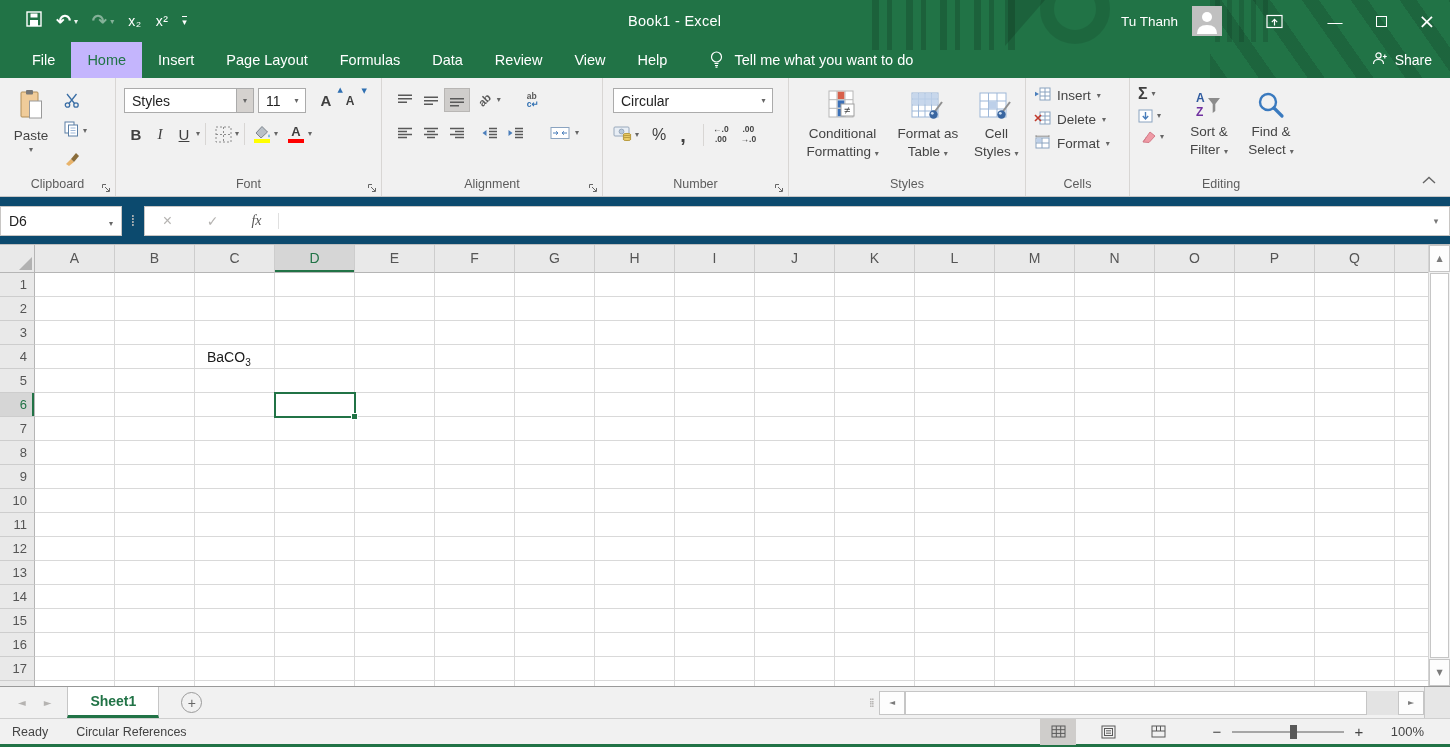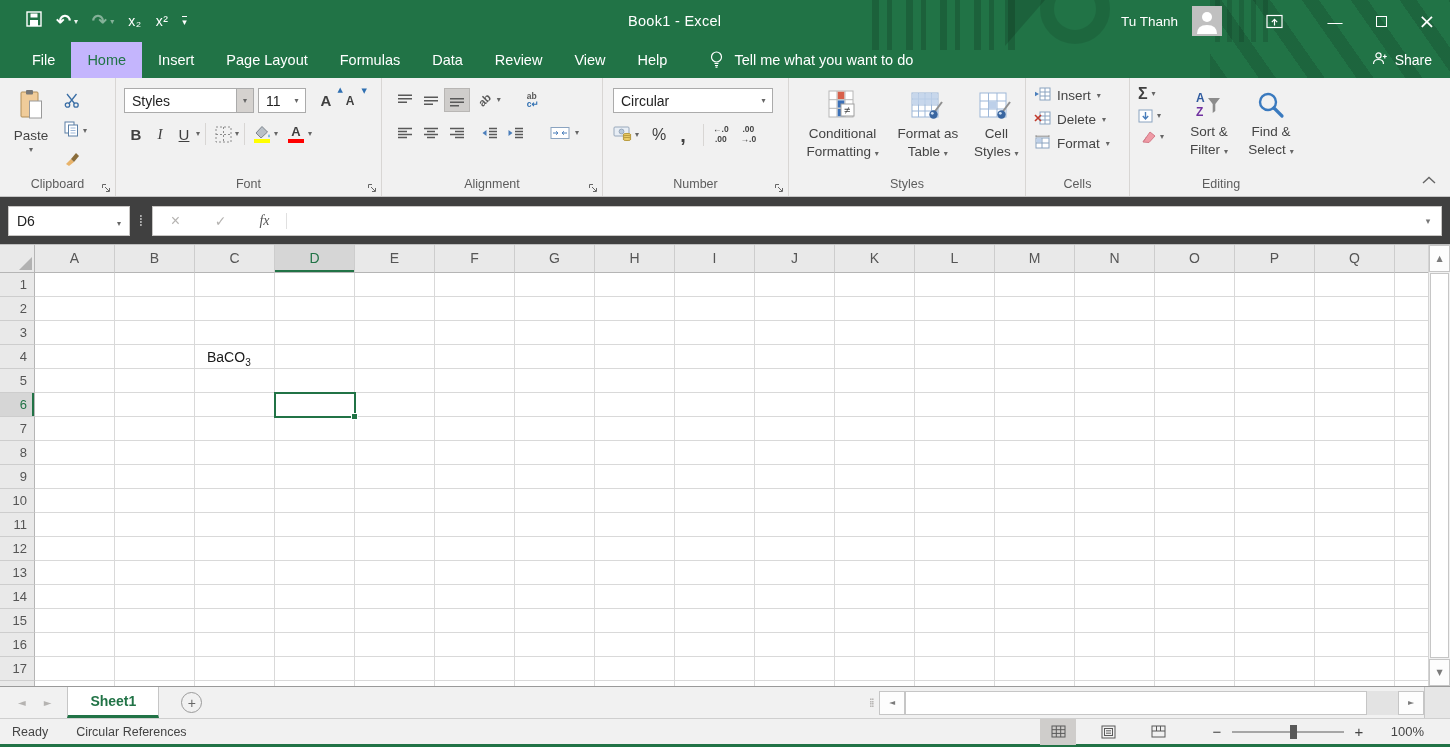--- a/index.html
+++ b/index.html
@@ -105,21 +105,21 @@
   .cellrow { display:flex; align-items:center; gap:6px; font-size:13.5px; color:#444; }
 
   .edit-body { display:flex; padding-left:8px; }
   .edit-mini { display:flex; flex-direction:column; gap:7px; padding-top:3px; width:40px; }
   .emrow { display:flex; align-items:center; gap:4px; }
   .sigma { font-size:16px; font-weight:bold; color:#404040; line-height:1; }
 
   .collapse-chev { position:absolute; right:14px; bottom:8px; }
 
   
-  .fbar-row { height:48px; background:#404040; display:flex; align-items:center; padding:0 8px; border-bottom:1px solid #bfbfbf;justify-content:space-between; }
+  .fbar-row { height:48px; background:#0c4a6e; display:flex; align-items:center; padding:0 0; border-bottom:1px solid #bfbfbf;justify-content:space-between; }
   .namebox { width:122px; height:30px; background:#fff; border:1px solid #c8c6c4; display:flex; align-items:center; }
   .namebox .nv { flex:1; padding-left:8px; font-size:14px; color:#222; }
   .namebox .cdd { width:20px; text-align:center; }
   .fb-dots { width:22px; text-align:center; color:#b8b8b8; font-size:15px; font-family:"DejaVu Sans",sans-serif; }
   .fb-main { flex:1; height:30px; background:#fff; border:1px solid #c8c6c4; display:flex; align-items:center; }
   .fb-btn { width:45px; text-align:center; font-size:14px; color:#b5b3b1; }
   .fb-fx { width:44px; text-align:center; font-size:14px; font-style:italic; font-family:"Liberation Serif",serif; color:#555; border-right:1px solid #e0e0e0; }
   .fb-input { flex:1; height:100%; border:none; outline:none; font-size:14px; padding-left:8px; font-family:"Liberation Sans",sans-serif; }
   .fb-exp { width:26px; text-align:center; color:#777; font-size:9px; font-family:"DejaVu Sans",sans-serif; }
 

